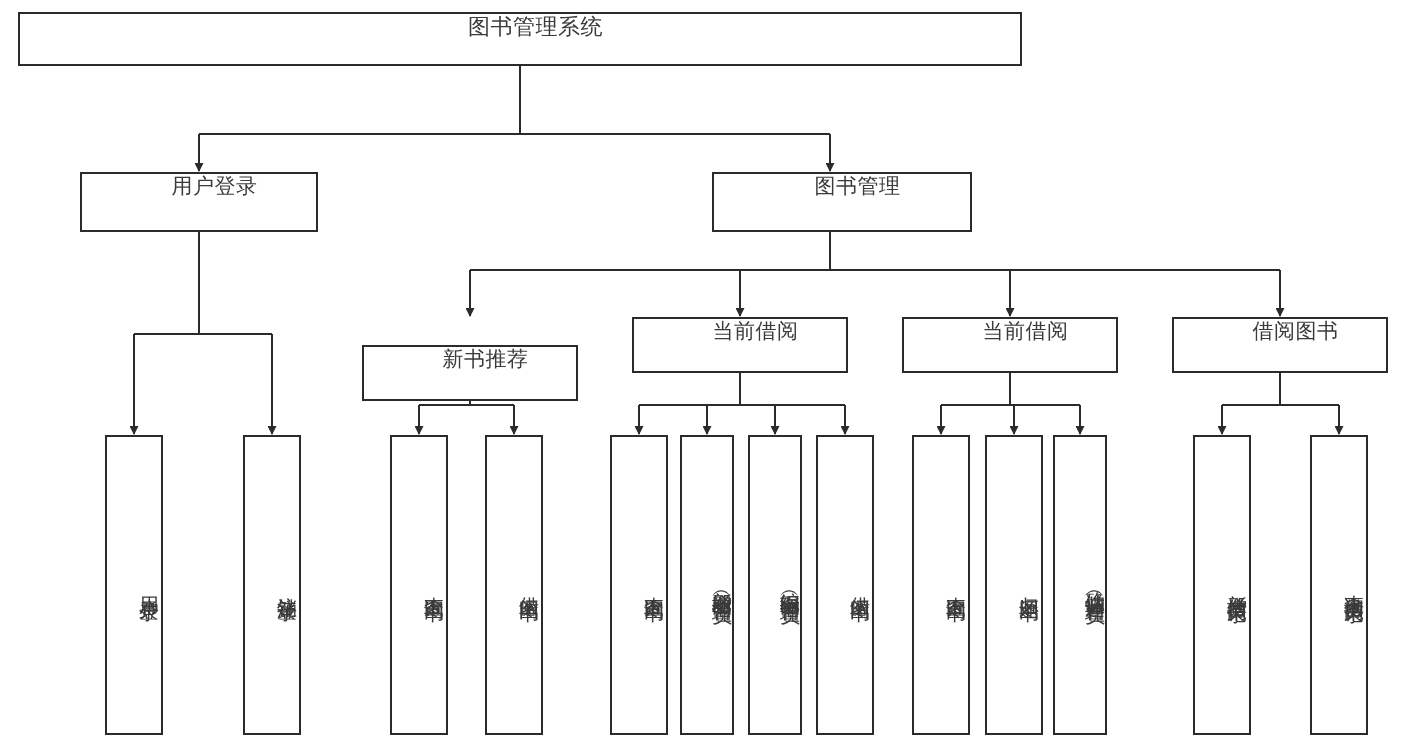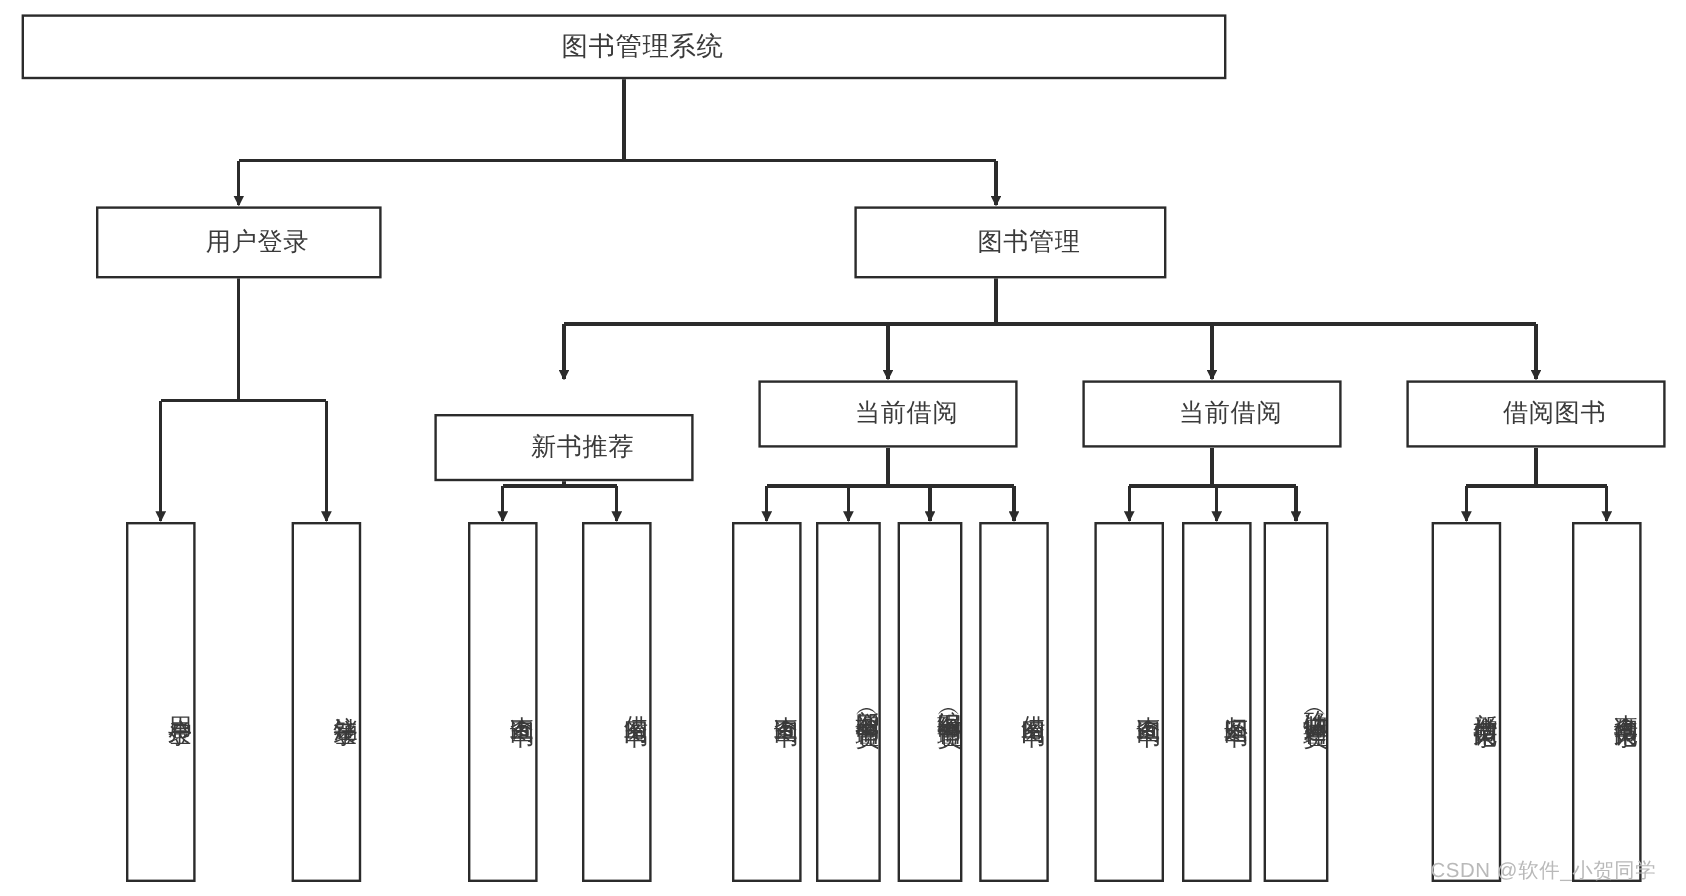--- a/index.html
+++ b/index.html
@@ -26,21 +26,20 @@
     width: 1405px;
     height: 747px;
     pointer-events: none;
   }
   .node {
     position: absolute;
     box-sizing: border-box;
     background: #ffffff;
     border: 2px solid #2b2b2b;
     display: flex;
-    align-items: center;
     justify-content: center;
     overflow: hidden;
     padding-left: 31px;
   }
   .node-label {
     color: #3a3a3a;
     font-size: 21px;
     line-height: 1.18;
     letter-spacing: 0.5px;
     white-space: nowrap;
@@ -167,15 +166,14 @@
         <span class="node-label">确认归还（管理员）</span>
       </div>
       <div class="node vertical" style="left: 1193px; top: 435px; width: 58px; height: 300px;">
         <span class="node-label">新增借阅记录</span>
       </div>
       <div class="node vertical" style="left: 1310px; top: 435px; width: 58px; height: 300px;">
         <span class="node-label">查询借阅记录</span>
       </div>
     </div>
 
-  <div class="watermark" style="left: 1192px; top: 714px;">CSDN @软件_小贺同学</div>
 
 </div>
 
 </body></html>

